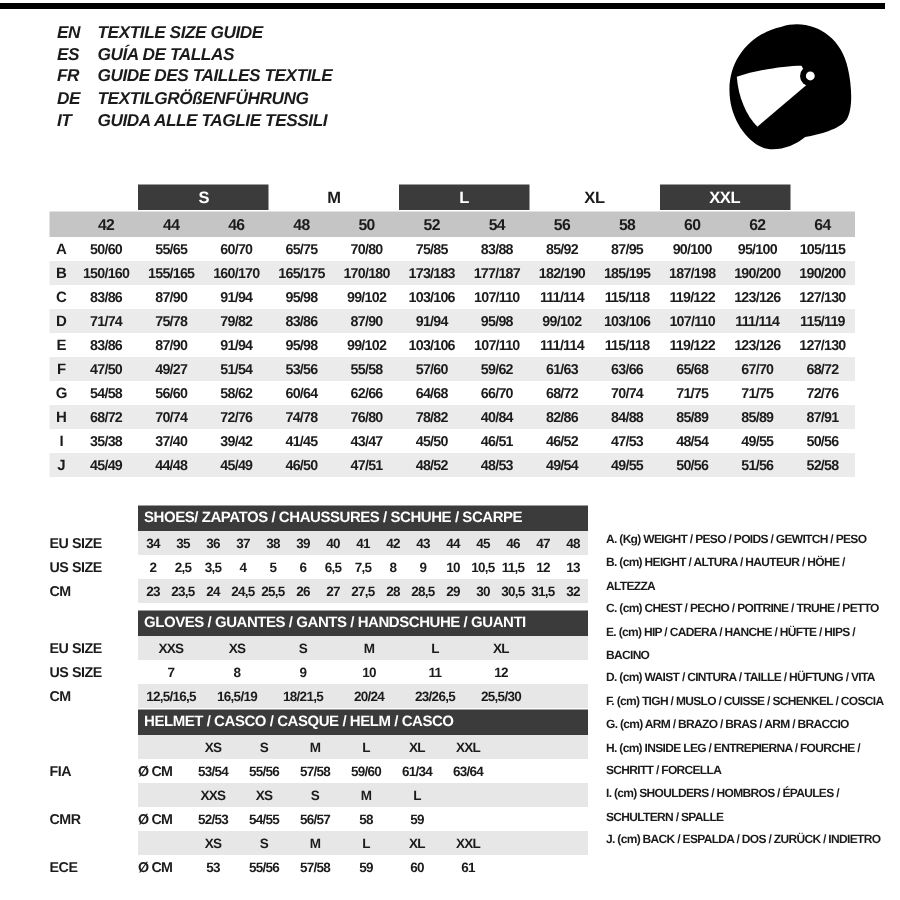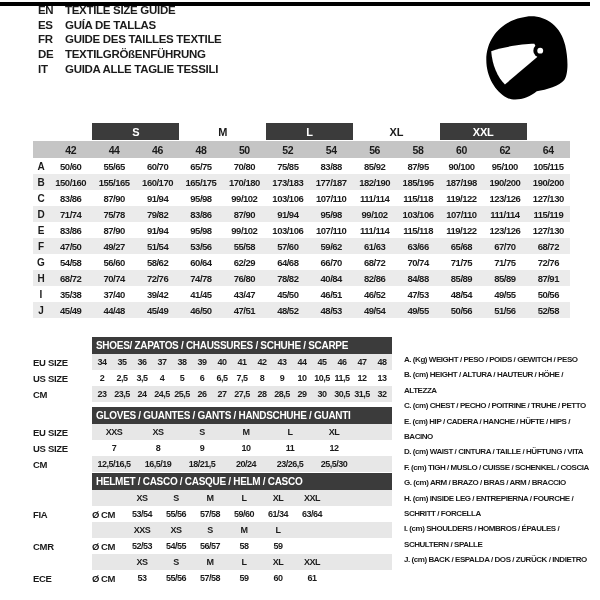--- a/index.html
+++ b/index.html
@@ -5,21 +5,21 @@
   html,body{margin:0;padding:0;}
   body{
     width:600px;height:600px;position:relative;overflow:hidden;
     background:#ffffff;color:#1b1b1b;
     font-family:"Liberation Sans", sans-serif;
   }
   
   .top-rule{position:absolute;top:2px;left:0;width:590px;height:4px;background:#000;}
 
   
-  .lang-block{position:absolute;top:3px;left:38px;}
+  .lang-block{position:absolute;top:15px;left:38px;font-style:italic;}
   .lang-line{display:flex;height:14.6px;align-items:center;font-weight:bold;font-size:11.5px;letter-spacing:-0.3px;}
   .lang-code{width:27px;flex:0 0 27px;}
 
   
   .helmet-wrap{position:absolute;left:477px;top:8px;width:98px;height:100px;}
 
   
   .main-table{position:absolute;left:33px;top:123px;width:537px;}
   .grid13{display:grid;grid-template-columns:16px repeat(12,1fr);}
   .size-band-row{height:17px;margin-bottom:1px;}
@@ -213,21 +213,21 @@
         <div class="dcell">65/68</div>
         <div class="dcell">67/70</div>
         <div class="dcell">68/72</div>
       </div>
       <div class="grid13 data-row">
         <span class="rlabel">G</span>
         <div class="dcell">54/58</div>
         <div class="dcell">56/60</div>
         <div class="dcell">58/62</div>
         <div class="dcell">60/64</div>
-        <div class="dcell">62/29</div>
+        <div class="dcell">62/66</div>
         <div class="dcell">64/68</div>
         <div class="dcell">66/70</div>
         <div class="dcell">68/72</div>
         <div class="dcell">70/74</div>
         <div class="dcell">71/75</div>
         <div class="dcell">71/75</div>
         <div class="dcell">72/76</div>
       </div>
       <div class="grid13 data-row shaded">
         <span class="rlabel">H</span>

